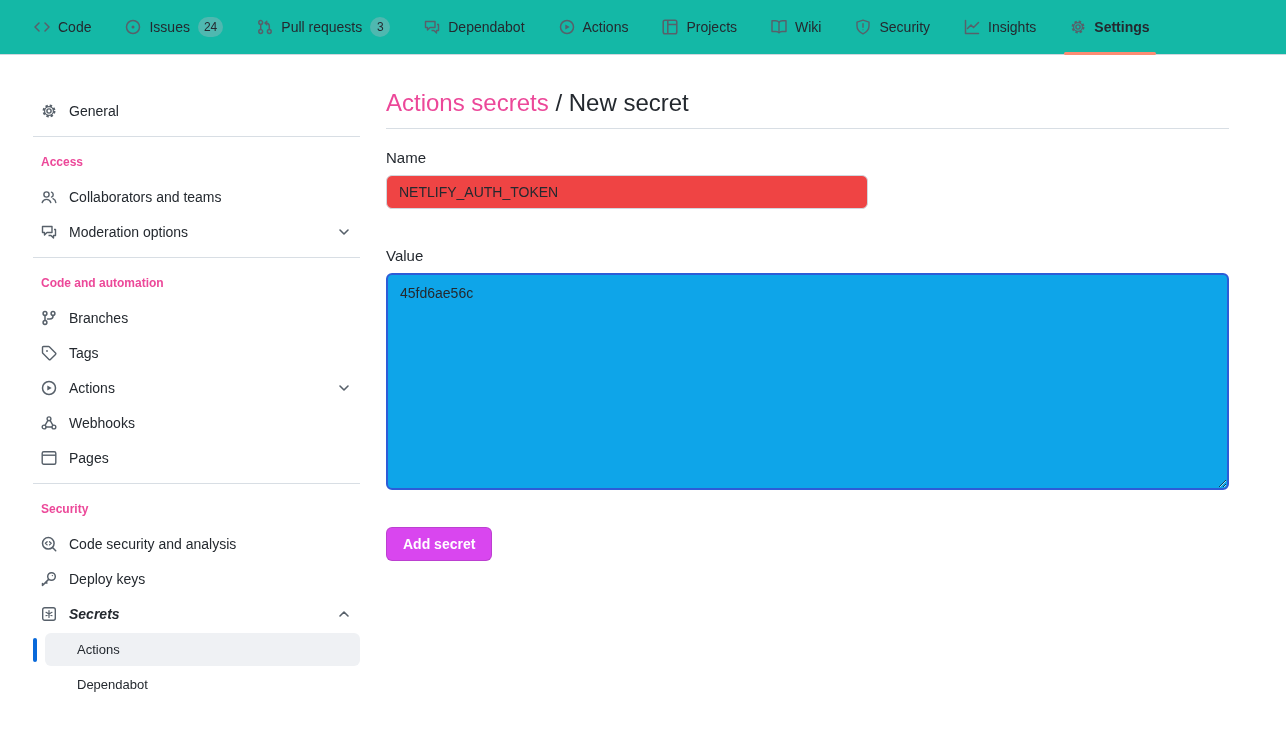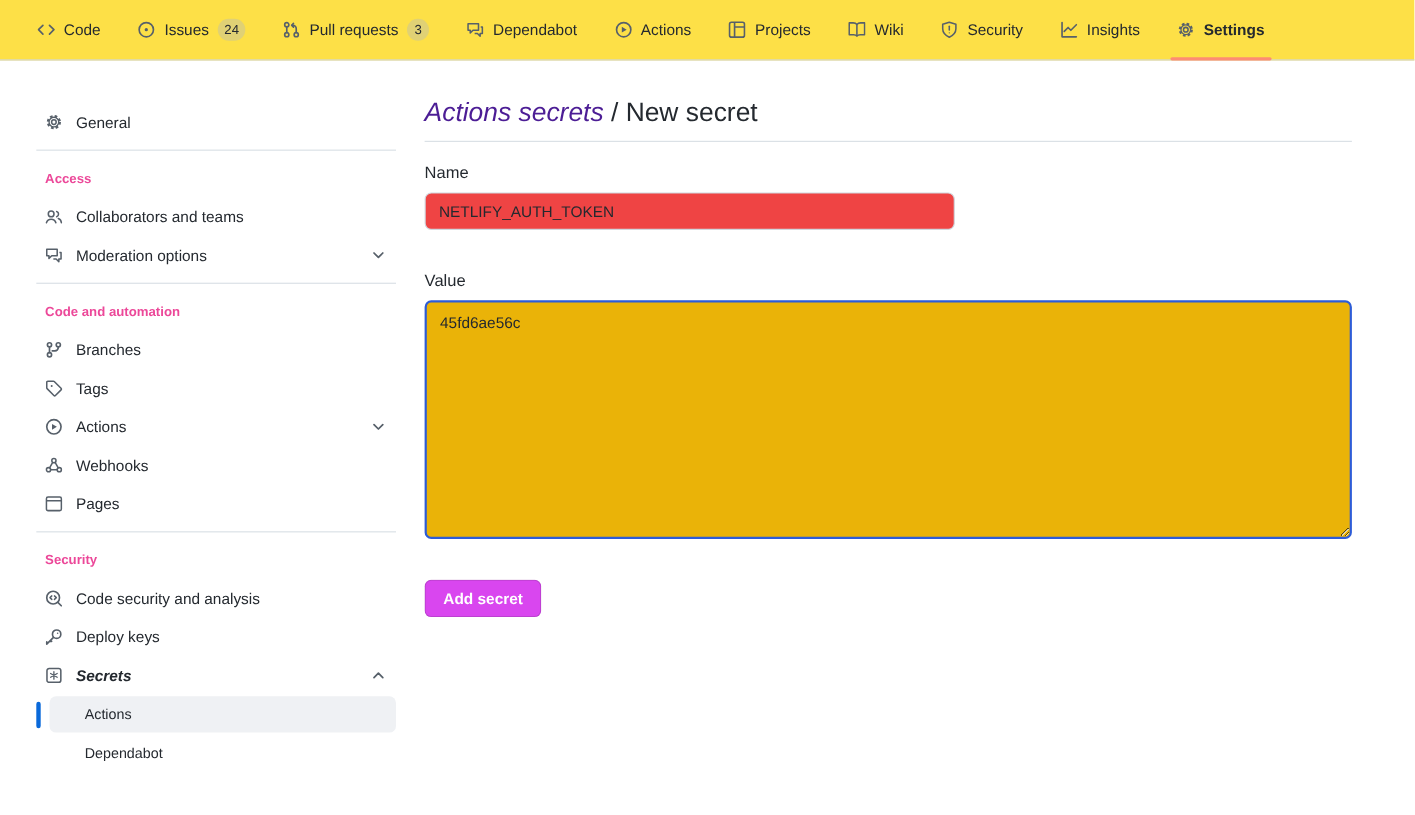--- a/index.html
+++ b/index.html
@@ -1,20 +1,20 @@
 <!DOCTYPE html>
 <html><head>
 <meta charset="utf-8">
 <style>
   * { box-sizing: border-box; margin: 0; padding: 0; }
   html,body { width:1286px; height:741px; overflow:hidden; background:#ffffff;
     font-family:"Liberation Sans", sans-serif; color:#24292f; }
 
   
-  header.repo-nav { height:55px; background:#fde047; border-bottom:1px solid #d0d7de;
+  header.repo-nav { height:55px; background:#14b8a6; border-bottom:1px solid #d0d7de;
     display:flex; align-items:stretch; padding-left:24px; }
   .tab { display:flex; align-items:center; gap:8px; padding:0 10px; margin-right:14px;
     font-size:14px; color:#24292f; text-decoration:none; position:relative; cursor:pointer; white-space:nowrap; }
   .tab .ticon { display:flex; }
   .tab .ticon svg { width:16px; height:16px; color:#57606a; display:block; }
   .tab.active { font-weight:700; }
   .tab.active::after { content:""; position:absolute; left:4px; right:4px; bottom:-1px;
     height:3px; border-radius:3px; background:#fd8c73; }
   .counter { background:rgba(175,184,193,.38); color:#24292f; font-size:12px; font-weight:400;
     height:20px; min-width:20px; line-height:20px; padding:0 6px; border-radius:10px; text-align:center; }
@@ -35,30 +35,30 @@
   .sn-title { font-size:12px; font-weight:700; color:#ec4899; padding:4px 8px; margin-bottom:8px; }
   .sn-sub { display:flex; align-items:center; height:33px; margin:0 0 2px 12px; padding-left:32px;
     border-radius:6px; font-size:13px; cursor:pointer; position:relative; color:#24292f; }
   .sn-sub.active { background:#eff1f4; }
   .sn-sub.active::before { content:""; position:absolute; left:-12px; top:50%; transform:translateY(-50%);
     width:4px; height:24px; border-radius:2px; background:#0969da; }
 
   
   main.content { flex:1; padding:33px 57px 0 26px; }
   h1.page-head { font-size:24px; font-weight:400; line-height:30px; }
-  h1.page-head a { color:#4c1d95; text-decoration:none; cursor:pointer;font-style:italic; }
+  h1.page-head a { color:#ec4899; text-decoration:none; cursor:pointer; }
   .head-rule { border:none; border-top:1px solid #d8dee4; margin:10px 0 20px 0; }
   .field-label { display:block; font-size:15px; font-weight:400; margin-bottom:9px; color:#24292f; }
   .name-input { width:482px; height:34px; padding:5px 12px; font-size:14px; color:#24292f;
     font-family:"Liberation Sans", sans-serif;
     background:#ef4444; border:1px solid #d0d7de; border-radius:6px; outline:none; }
   .value-group { margin-top:38px; }
   .value-textarea { width:843px; height:217px; padding:8px 12px; font-size:14px; color:#24292f;
     font-family:"Liberation Sans", sans-serif; line-height:20px;
-    background:#eab308; border:2px solid #2d5cd7; border-radius:6px; outline:none; resize:both; display:block; }
+    background:#0ea5e9; border:2px solid #2d5cd7; border-radius:6px; outline:none; resize:both; display:block; }
   .btn-primary { margin-top:37px; height:34px; padding:0 16px; font-size:14px; font-weight:700;
     font-family:"Liberation Sans", sans-serif; color:#ffffff; background:#d946ef;
     border:1px solid rgba(27,31,36,0.15); border-radius:6px; cursor:pointer; }
 </style>
 </head>
 <body>
 
 <header class="repo-nav">
   <a class="tab">
     <span class="ticon">

